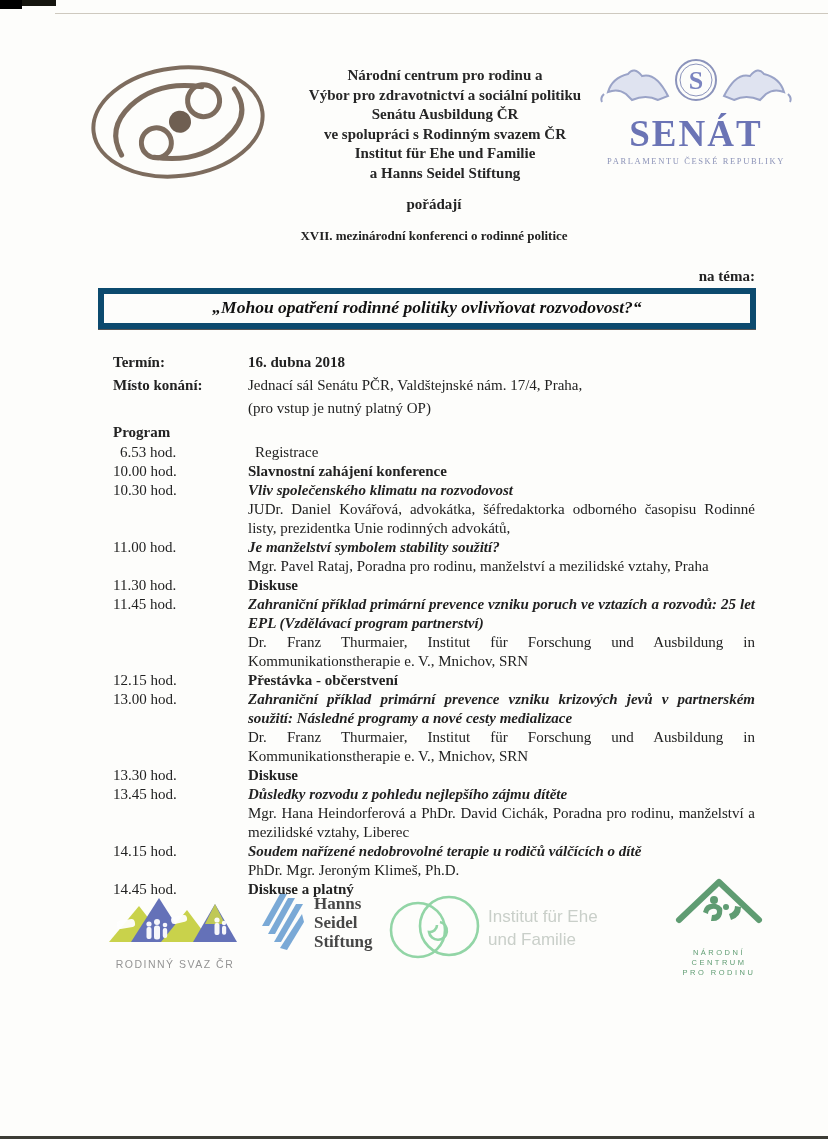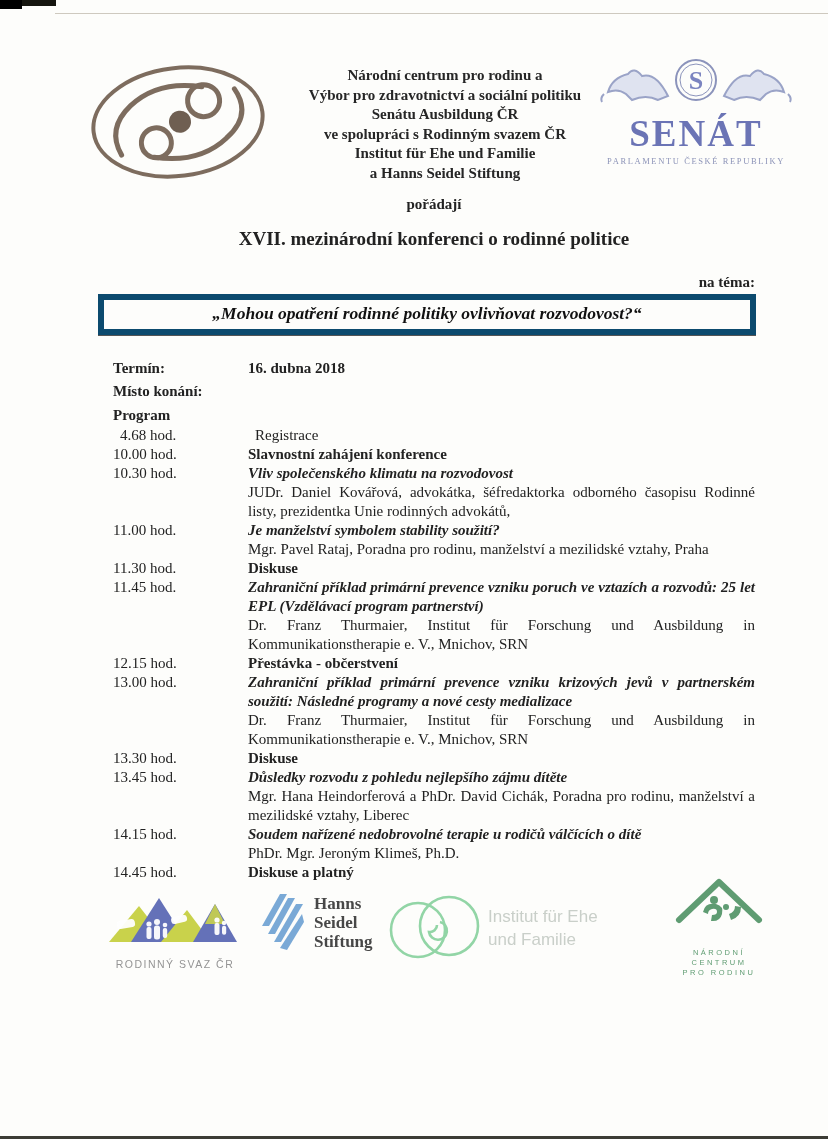--- a/index.html
+++ b/index.html
@@ -19,21 +19,21 @@
   .org-block{position:absolute;left:250px;top:66px;width:390px;text-align:center;
     font-weight:bold;font-size:15px;line-height:19.5px;color:#262626;}
   .senat{position:absolute;left:598px;top:52px;width:196px;text-align:center;}
   .senat-word{font-weight:bold;font-size:37px;letter-spacing:2px;color:#6b74b5;line-height:40px;margin-top:-4px;}
   .senat-sub{font-size:8.5px;letter-spacing:1.6px;color:#8d94b8;margin-top:2px;font-family:"Liberation Serif",serif;}
 
   
   .content{position:absolute;top:196px;left:113px;right:73px;}
   .center{text-align:center;}
   .organizer{margin:0;font-weight:bold;font-size:15px;}
-  .conf-title{margin:15px 0 0 0;font-weight:bold;font-size:19px;}
+  .conf-title{margin:15px 0 0 0;font-weight:bold;font-size:13px;}
   .theme-label{margin:24px 0 0 0;font-weight:bold;font-size:15px;text-align:right;}
   .theme-box{
     margin:3px -1px 0 -15px;border:6px solid #0c4a6e;box-shadow:0 1px 0 #555;
     padding:3px 10px 5px 10px;text-align:center;
     font-weight:bold;font-style:italic;font-size:17.5px;color:#111;
   }
   .details{margin-top:22px;font-size:15px;line-height:23px;}
   .drow{display:flex;}
   .dlabel{width:135px;flex-shrink:0;font-weight:bold;}
   .dval{flex:1;}
@@ -120,28 +120,32 @@
       <span>„Mohou opatření rodinné politiky ovlivňovat rozvodovost?“</span>
     </div>
 
     <div class="details">
       <div class="drow">
         <div class="dlabel">Termín:</div>
         <div class="dval bold">16. dubna 2018</div>
       </div>
       <div class="drow">
         <div class="dlabel">Místo konání:</div>
+        <div class="dval">
+          <div>Jednací sál Senátu PČR, Valdštejnské nám. 17/4, Praha,</div>
+          <div>(pro vstup je nutný platný OP)</div>
+        </div>
       </div>
       <div class="program-heading">Program</div>
     </div>
 
     <div class="program">
 
       <div class="prow indent">
-        <div class="ptime">4.68 hod.</div>
+        <div class="ptime">6.53 hod.</div>
         <div class="pbody">
           <p class="pline">Registrace</p>
         </div>
       </div>
 
       <div class="prow">
         <div class="ptime">10.00 hod.</div>
         <div class="pbody">
           <p class="pline bold">Slavnostní zahájení konference</p>
         </div>

